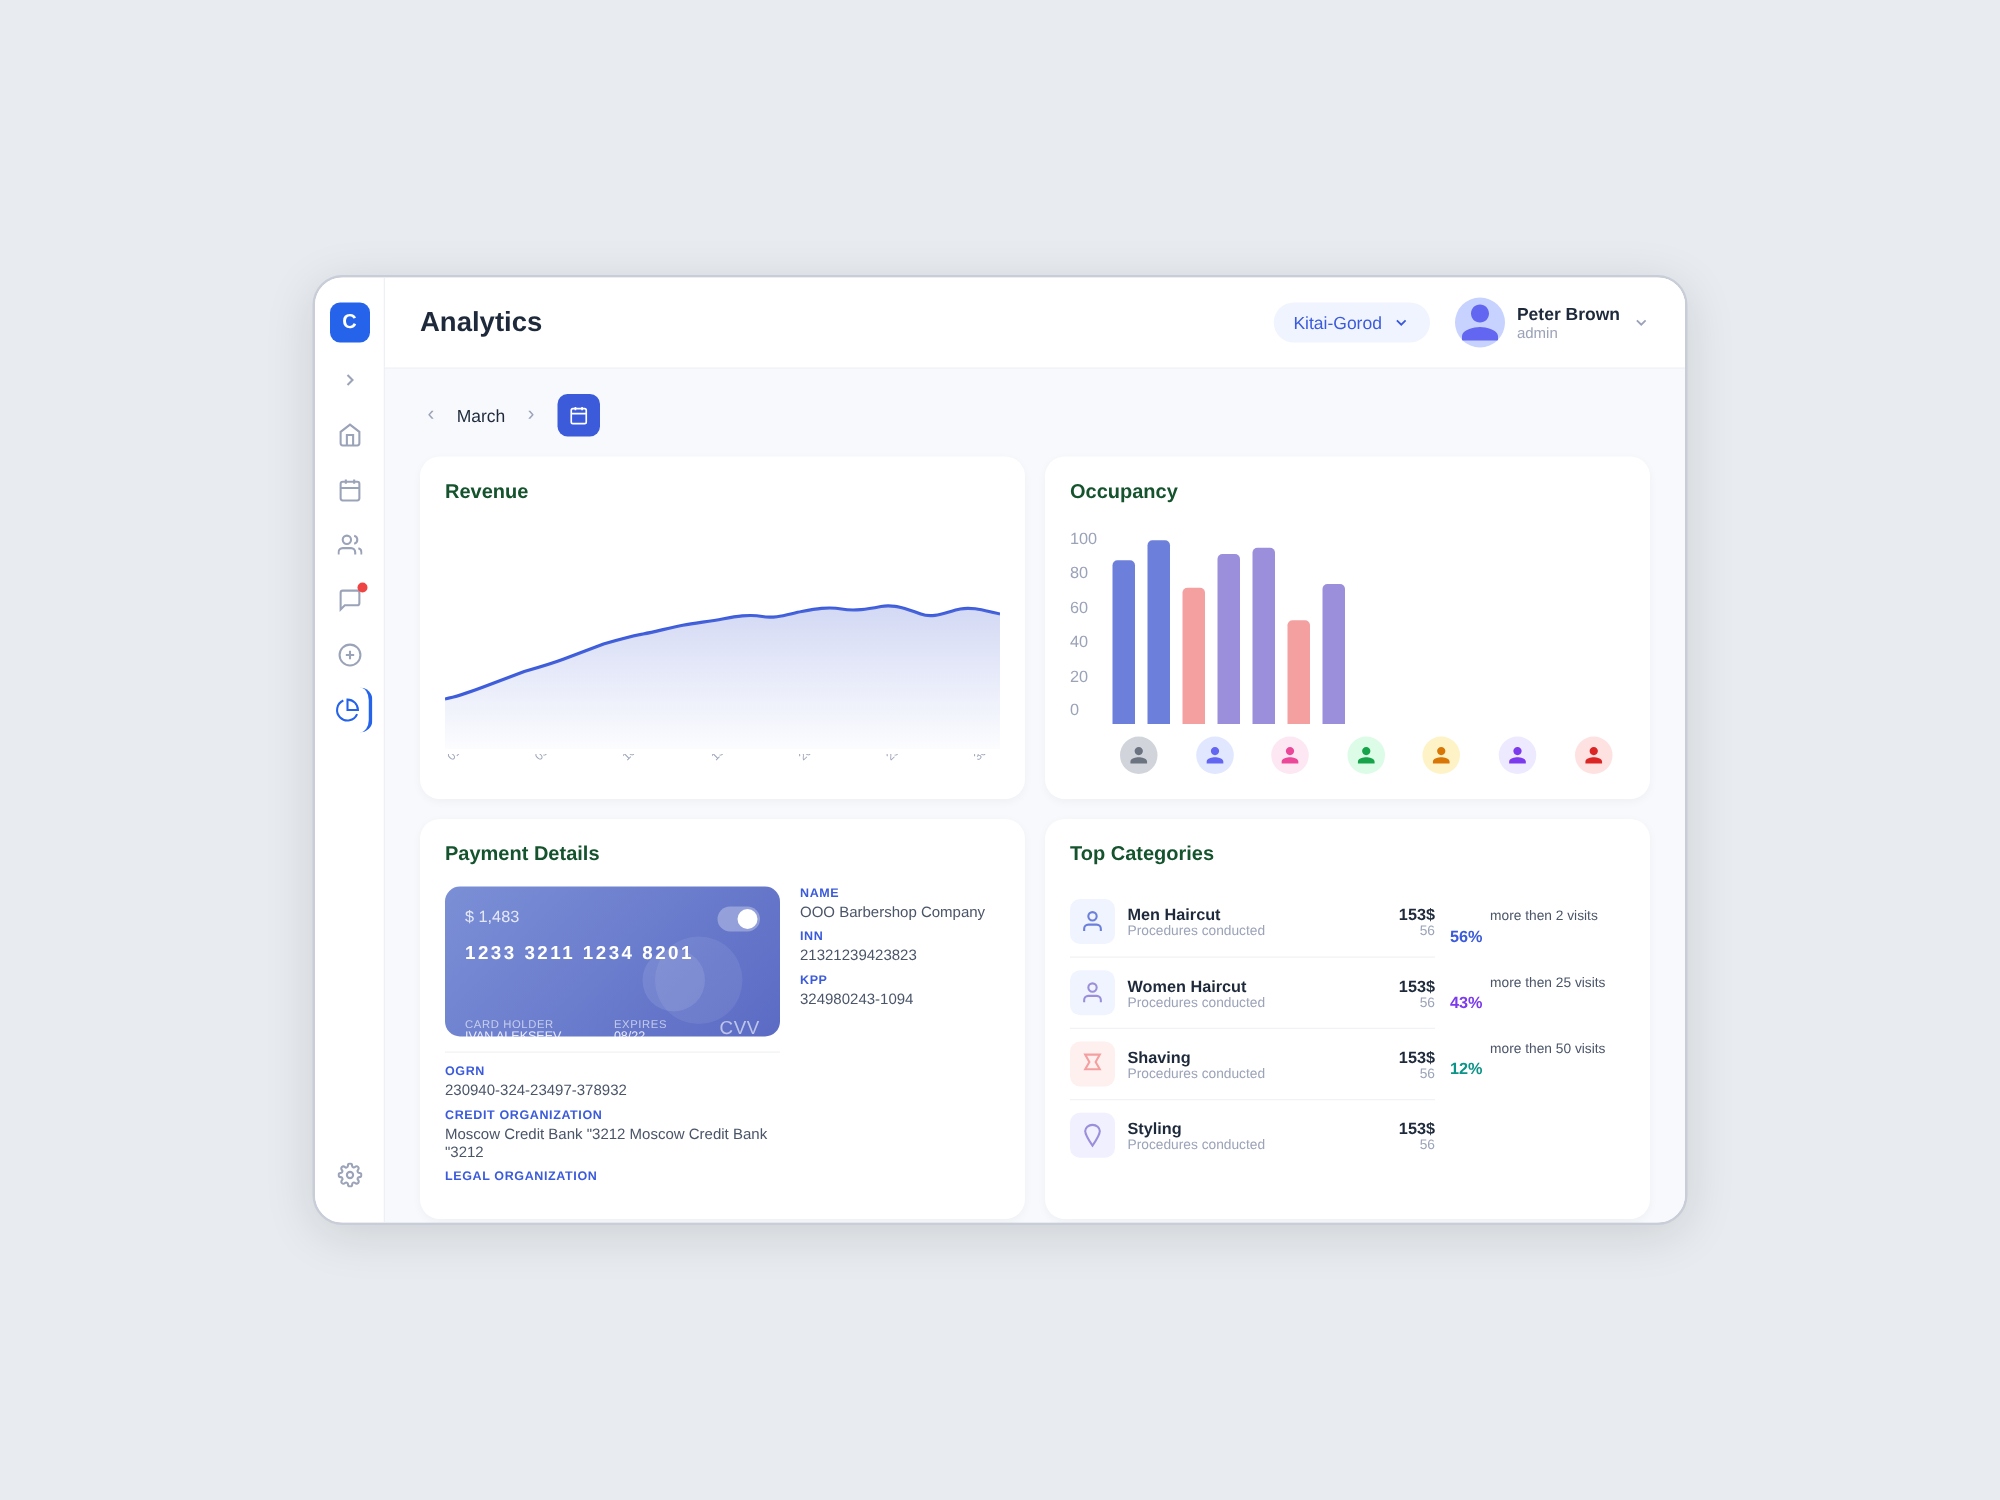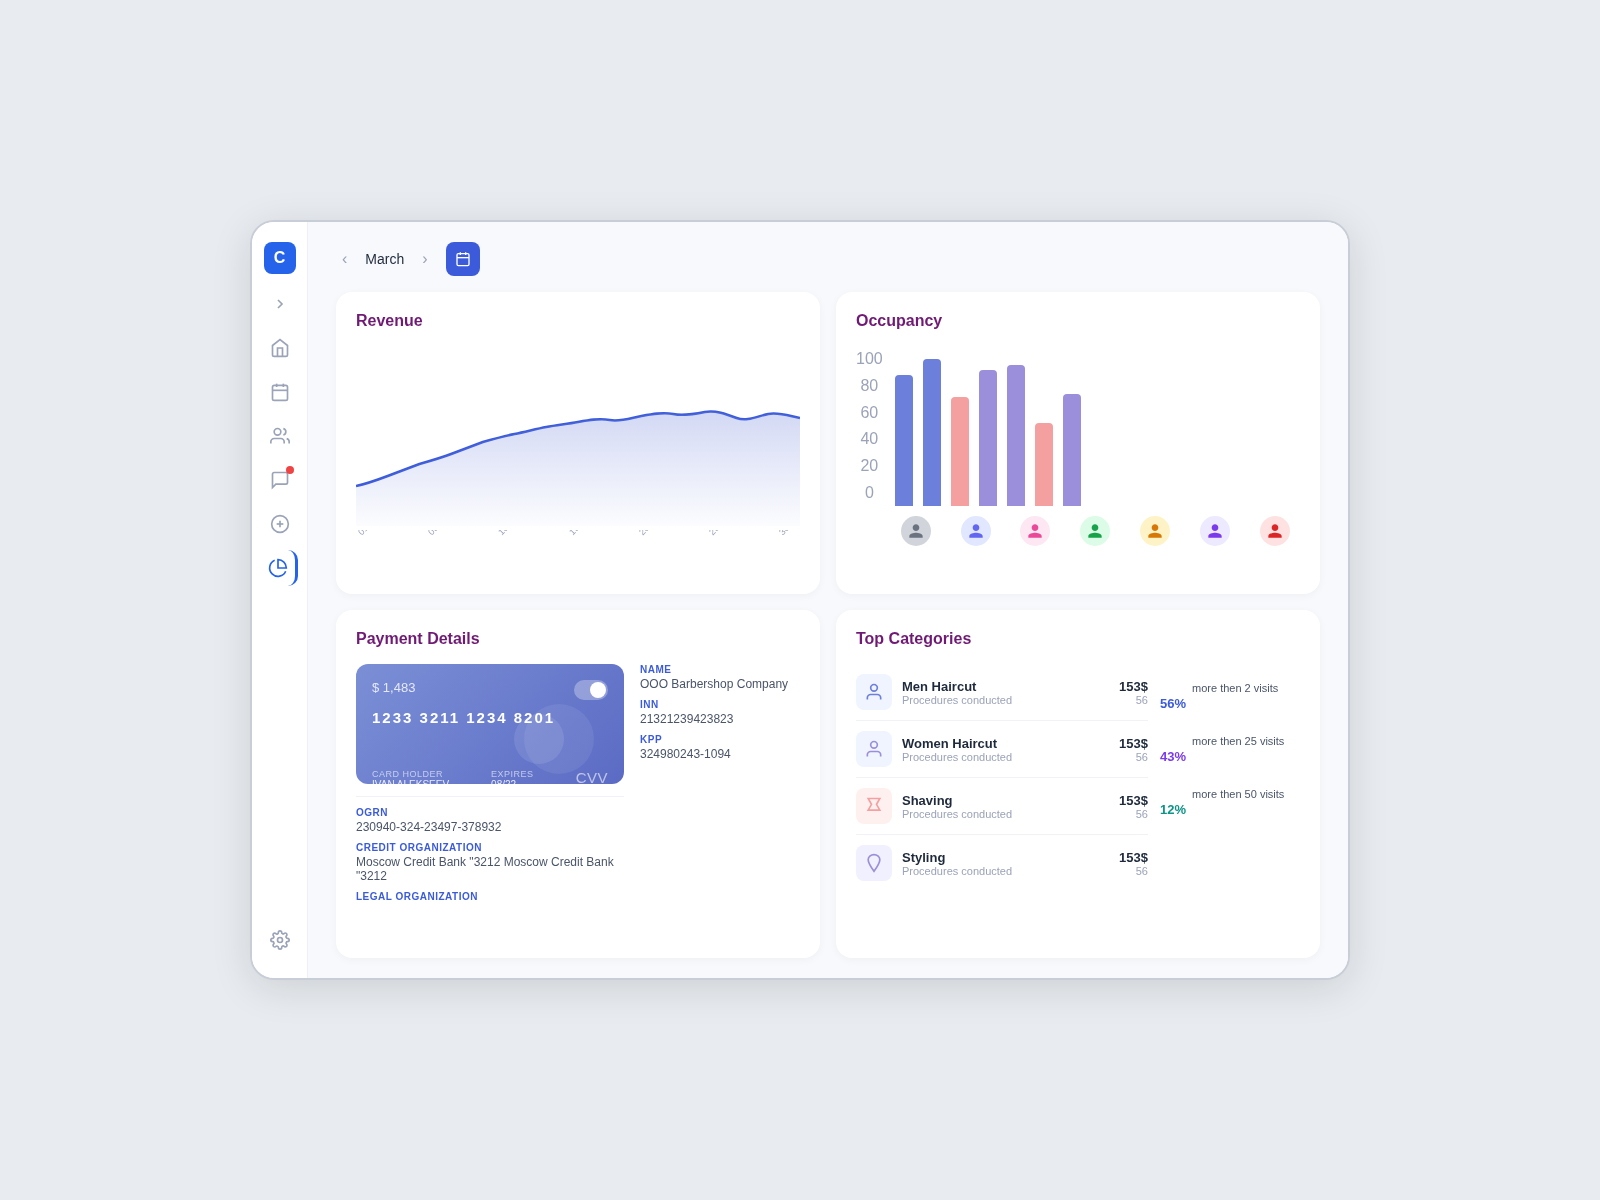--- a/index.html
+++ b/index.html
@@ -204,21 +204,21 @@
     }
     .card {
       background: #fff;
       border-radius: 16px;
       padding: 20px;
       box-shadow: 0 2px 8px rgba(0,0,0,0.04);
     }
     .card-title {
       font-size: 16px;
       font-weight: 700;
-      color: #701a75;
+      color: #14532d;
       margin-bottom: 16px;
     }
     
     .revenue-card {
       position: relative;
     }
     .chart-area {
       width: 100%;
       height: 180px;
       position: relative;
@@ -239,23 +239,22 @@
       align-items: flex-end;
     }
     .bar {
       width: 18px;
       border-radius: 4px 4px 0 0;
     }
     .bar.blue { background: #6c7fdb; }
     .bar.pink { background: #f4a0a0; }
     .bar.purple { background: #9b8fdb; }
     .y-label {
-      font-size: 16px;
+      font-size: 13px;
       color: #9ba3b8;
-      text-align: center;
     }
     .avatar-row {
       display: flex;
       gap: 10px;
       margin-top: 10px;
       justify-content: space-around;
     }
     .staff-avatar {
       width: 30px;
       height: 30px;
@@ -484,20 +483,45 @@
     <div class="sidebar-icon" style="margin-top:auto">
       <svg viewBox="0 0 24 24" fill="none" stroke="currentColor" stroke-width="2">
           <circle cx="12" cy="12" r="3"></circle>
           <path d="M19.4 15a1.65 1.65 0 00.33 1.82l.06.06a2 2 0 010 2.83 2 2 0 01-2.83 0l-.06-.06a1.65 1.65 0 00-1.82-.33 1.65 1.65 0 00-1 1.51V21a2 2 0 01-2 2 2 2 0 01-2-2v-.09A1.65 1.65 0 009 19.4a1.65 1.65 0 00-1.82.33l-.06.06a2 2 0 01-2.83 0 2 2 0 010-2.83l.06-.06A1.65 1.65 0 004.68 15a1.65 1.65 0 00-1.51-1H3a2 2 0 01-2-2 2 2 0 012-2h.09A1.65 1.65 0 004.6 9a1.65 1.65 0 00-.33-1.82l-.06-.06a2 2 0 010-2.83 2 2 0 012.83 0l.06.06A1.65 1.65 0 009 4.68a1.65 1.65 0 001-1.51V3a2 2 0 012-2 2 2 0 012 2v.09a1.65 1.65 0 001 1.51 1.65 1.65 0 001.82-.33l.06-.06a2 2 0 012.83 0 2 2 0 010 2.83l-.06.06A1.65 1.65 0 0019.4 9a1.65 1.65 0 001.51 1H21a2 2 0 012 2 2 2 0 01-2 2h-.09a1.65 1.65 0 00-1.51 1z"></path>
         </svg>
     </div>
   </div>
 
   <div class="main">
 
+    <div class="header">
+      <div class="header-title">Analytics</div>
+      <div class="header-right">
+        <div class="location-selector">
+          <span>Kitai-Gorod</span>
+          <svg width="14" height="14" viewBox="0 0 24 24" fill="none" stroke="currentColor" stroke-width="2.5">
+              <polyline points="6 9 12 15 18 9"></polyline>
+            </svg>
+        </div>
+        <div class="user-info">
+          <div class="avatar">
+            <svg viewBox="0 0 24 24" fill="currentColor">
+                <path d="M12 12c2.7 0 4.8-2.1 4.8-4.8S14.7 2.4 12 2.4 7.2 4.5 7.2 7.2 9.3 12 12 12zm0 2.4c-3.2 0-9.6 1.6-9.6 4.8v2.4h19.2v-2.4c0-3.2-6.4-4.8-9.6-4.8z"></path>
+              </svg>
+          </div>
+          <div class="user-details">
+            <div class="name">Peter Brown</div>
+            <div class="role">admin</div>
+          </div>
+          <svg width="14" height="14" viewBox="0 0 24 24" fill="none" stroke="#9ba3b8" stroke-width="2.5">
+              <polyline points="6 9 12 15 18 9"></polyline>
+            </svg>
+        </div>
+      </div>
+    </div>
 
     <div class="content">
 
       <div class="month-nav">
         <button>‹</button>
         <span class="month-name">March</span>
         <button>›</button>
         <div class="calendar-btn">
           <svg width="16" height="16" viewBox="0 0 24 24" fill="none" stroke="#fff" stroke-width="2">
               <rect x="3" y="4" width="18" height="18" rx="2"></rect>

